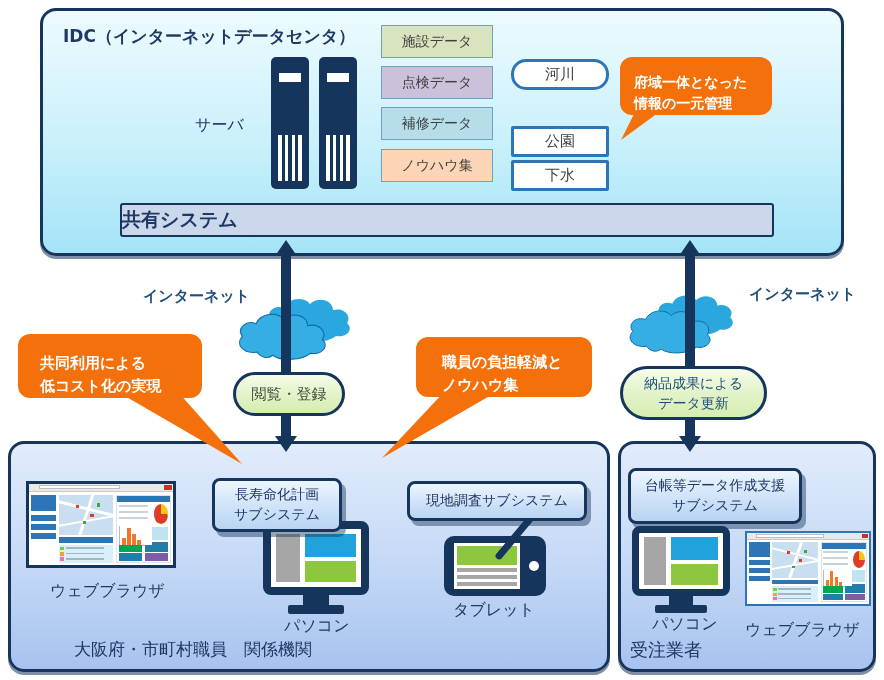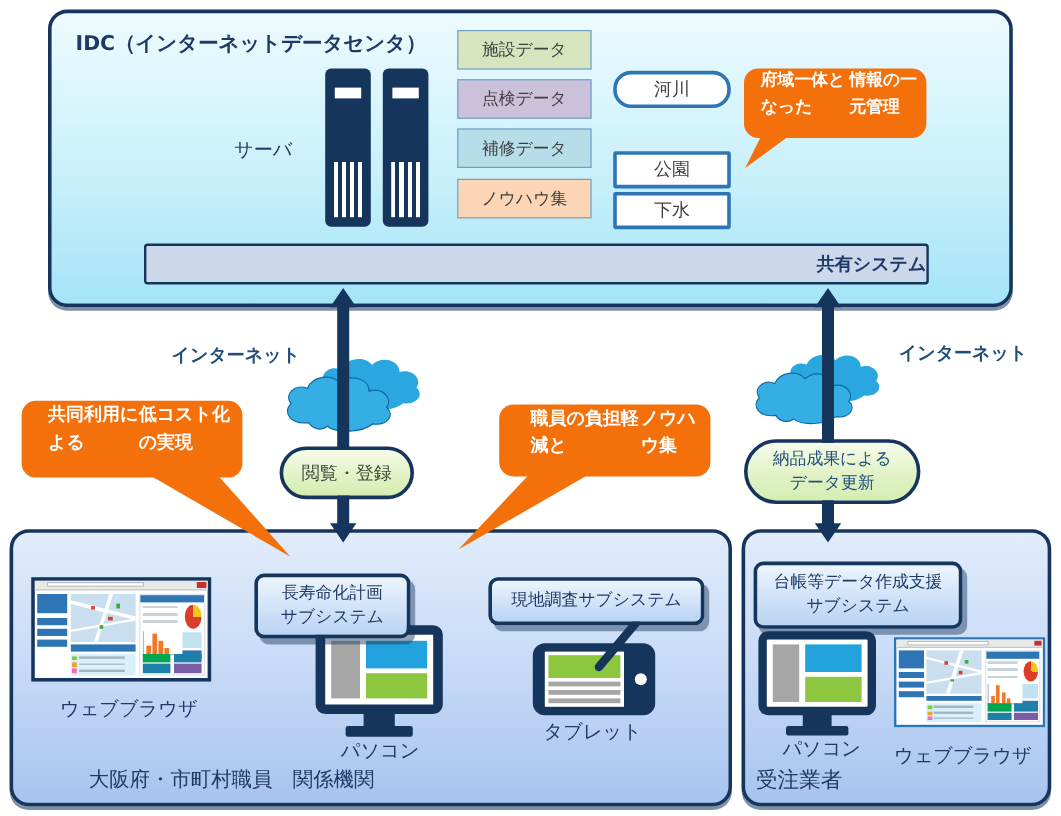--- a/index.html
+++ b/index.html
@@ -43,30 +43,30 @@
   .c-peach  { background:#FBD5B5; }
 
   .cat-box  { position:absolute; left:508px; width:98px; height:31px; background:#fff;
               border:3px solid #2E75B6; border-radius:2px;
               display:flex; align-items:center; justify-content:center;
               font-size:15px; color:#404040; }
 
   
   .callout { position:absolute; background:#F4700B; border-radius:12px; z-index:3;
              color:#fff; font-weight:bold; font-size:14px; line-height:1.55;
-             display:flex; flex-direction:row; justify-content:flex-end; }
+             display:flex; flex-direction:column; justify-content:flex-end; }
   #bubble-idc   { left:620px; top:57px;  width:152px; height:58px; padding-left:14px; }
   #callout-left { left:18px;  top:334px; width:184px; height:64px; padding-left:22px; font-size:15px; }
   #callout-mid  { left:416px; top:337px; width:176px; height:60px; padding-left:26px; font-size:15px; }
 
   
   #bar-shared { left:120px; top:203px; width:654px; height:34px;
                 background:#CBD8EC; border:2px solid #16355C; border-radius:3px;
-                display:flex; align-items:center; justify-content:flex-end;
-                font-size:15px; font-weight:600; color:#1F3864; z-index:2; }
+                display:flex; align-items:center; justify-content:flex-start;
+                font-size:19px; font-weight:600; color:#1F3864; z-index:2; }
 
   
   .net-lbl { position:absolute; font-size:15px; font-weight:bold; color:#1F4E79; z-index:3; }
 
   
   .pill { position:absolute; z-index:3; border:3px solid #16355C;
           background:linear-gradient(180deg,#F6FCEA 0%,#E3F3C9 50%,#D5EDB1 100%);
           display:flex; flex-direction:column; align-items:center; justify-content:center;
           text-align:center; }
   #pill-view { left:233px; top:372px; width:112px; height:44px; border-radius:22px;

